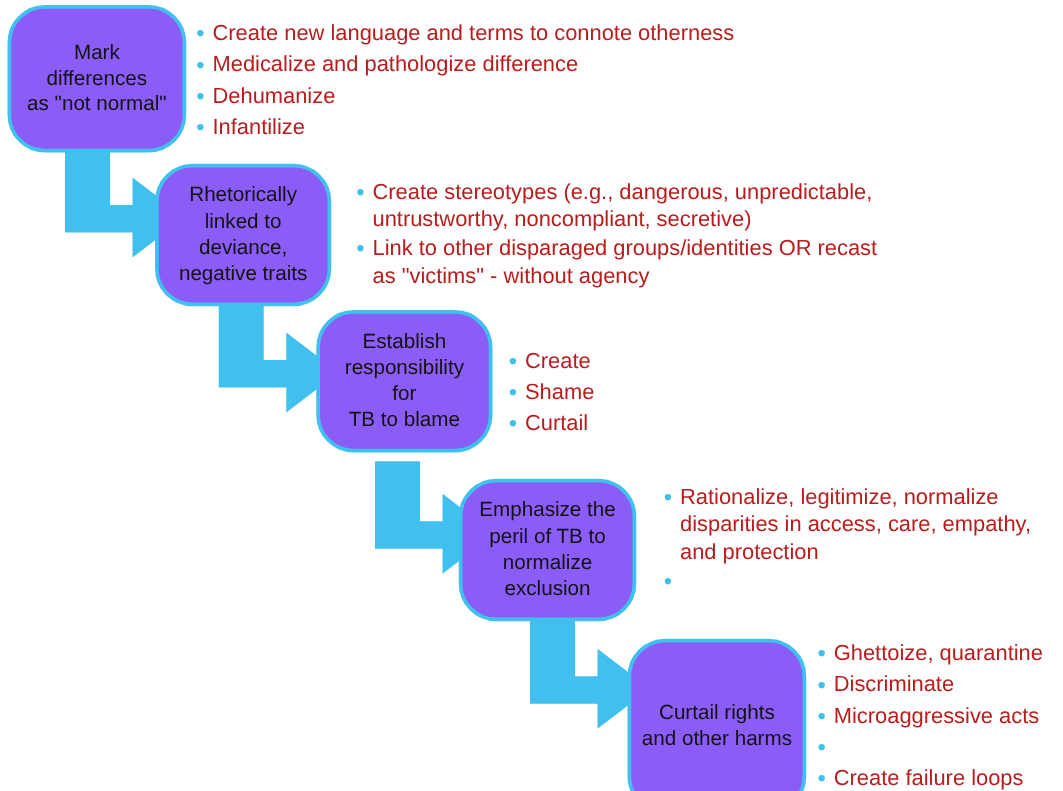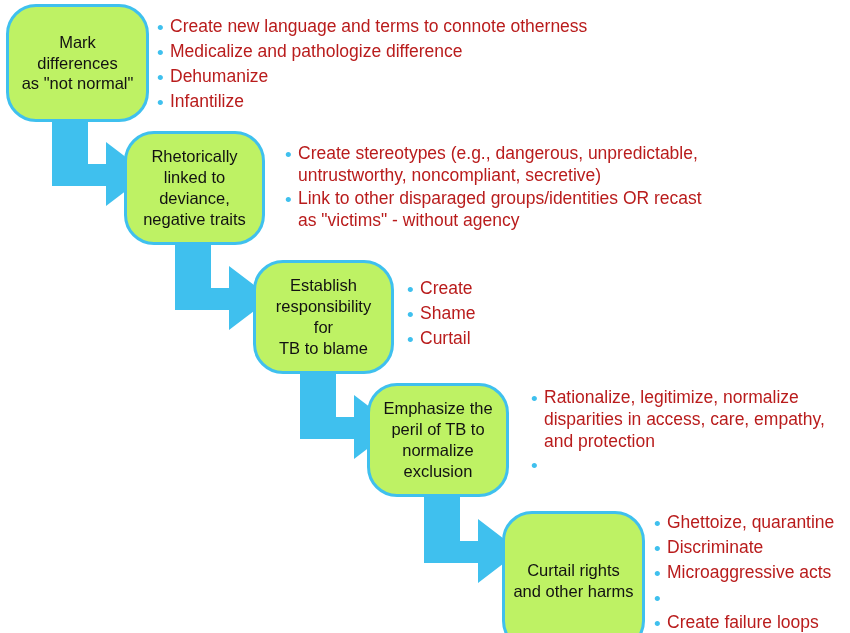--- a/index.html
+++ b/index.html
@@ -15,21 +15,21 @@
     width: 850px;
     height: 633px;
     background: #ffffff;
     overflow: hidden;
   }
   .stage-box {
     position: absolute;
     box-sizing: border-box;
     border: 3px solid #3FC0EE;
     border-radius: 30px;
-    background: #bef264;
+    background: #8b5cf6;
     display: flex;
     align-items: center;
     justify-content: center;
     text-align: center;
     color: #121212;
     font-size: 16.5px;
     line-height: 1.27;
     z-index: 3;
     padding: 4px 8px;
   }
@@ -115,21 +115,21 @@
       <span class="bullet-dot">•</span>
       <span class="bullet-text">Link to other disparaged groups/identities OR recast
 as "victims" - without agency</span>
     </div>
   </div>
 
   <svg class="elbow-arrow" style="left:171px; top:236px;" width="106" height="106" viewBox="0 0 106 106">
     <path d="M 4 4 L 40 4 L 40 52 L 58 52 L 58 30 L 100 62 L 58 94 L 58 74 L 4 74 Z" fill="#3FC0EE"></path>
   </svg>
 
-  <div class="stage-box" style="left:253px; top:260px; width:141px; height:114px;">
+  <div class="stage-box" style="left:253px; top:248px; width:141px; height:114px;">
     <span class="stage-label">Establish
 responsibility for
 TB to blame</span>
   </div>
 
   <div class="bullet-list" style="left:407px; top:278px; width:220px;">
     <div class="bullet-row">
       <span class="bullet-dot">•</span>
       <span class="bullet-text">Create</span>
     </div>

